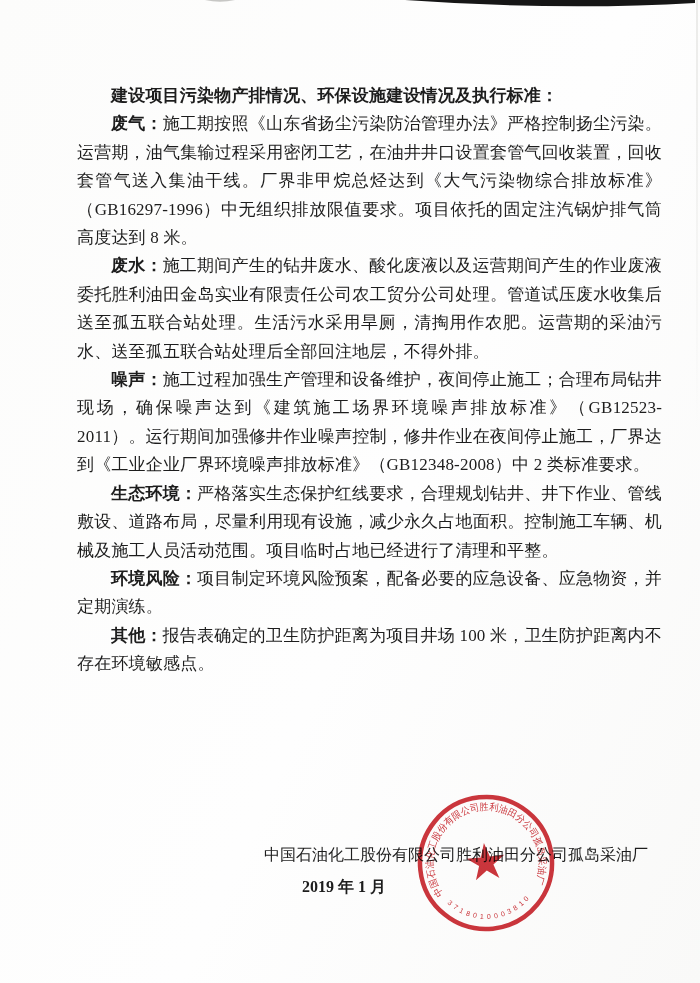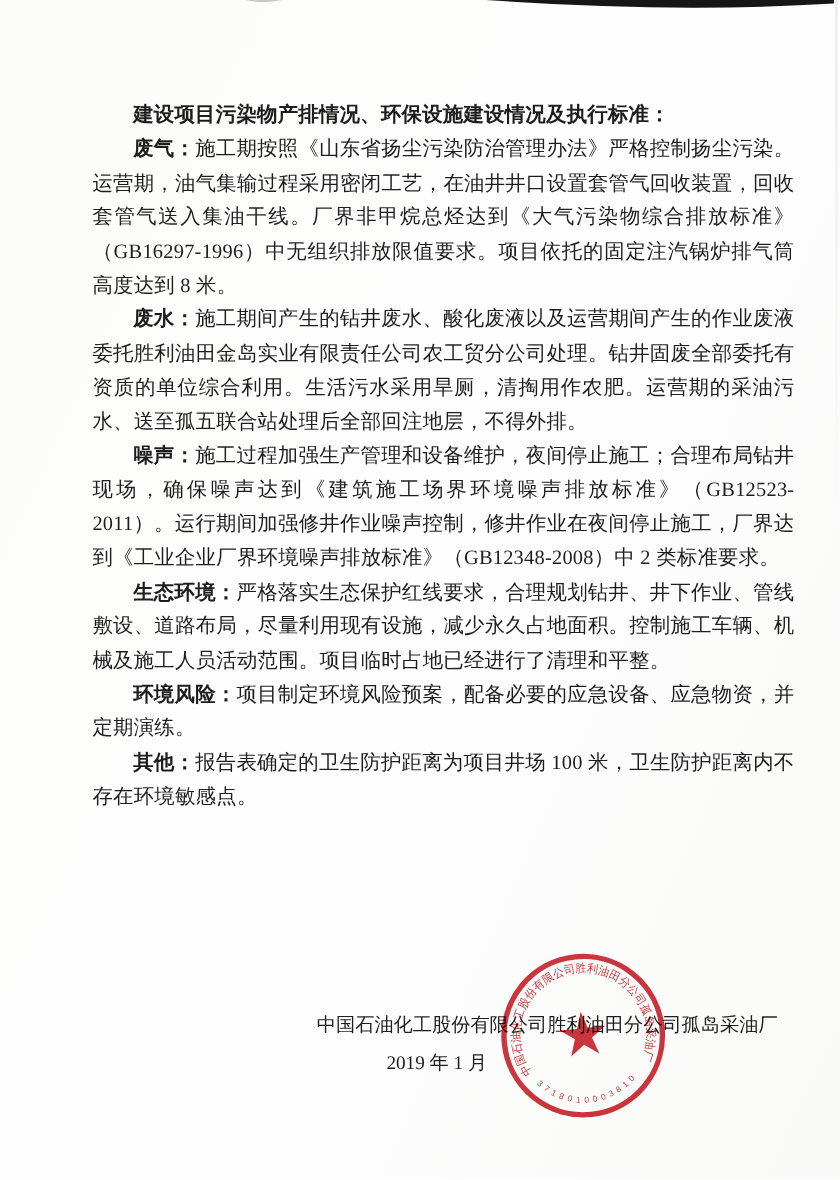--- a/index.html
+++ b/index.html
@@ -26,22 +26,22 @@
     text-indent:2em;
     letter-spacing:.2px;
   }
   .title{font-weight:bold;}
   .plabel{font-weight:bold;}
   .sig-company{
     position:absolute;left:63px;right:52px;top:845px;
     font-size:16px;line-height:20px;text-align:right;white-space:nowrap;
   }
   .sig-date{
-    position:absolute;left:322px;top:877px;
-    font-size:16px;line-height:20px;white-space:nowrap;
+    position:absolute;left:302px;top:877px;
+    font-size:16px;line-height:20px;white-space:nowrap;font-weight:bold;
   }
   .seal{
     position:absolute;left:406px;top:783px;width:160px;height:160px;
     transform:rotate(-6deg);
     mix-blend-mode:multiply;
     opacity:.92;
   }
   .seal-stroke{stroke:var(--seal);fill:none;}
   .seal-fill{fill:var(--seal);}
   .seal text{font-family:"Liberation Sans","DejaVu Sans",sans-serif;}
@@ -55,21 +55,21 @@
     <path d="M405,0 Q560,11 695,3 L695,0 Z" fill="#161616"></path>
     <path d="M205,0 q15,3.5 30,0 Z" fill="#9a9a98" opacity="0.55"></path>
   </svg>
   <div class="edge-right"></div>
 
   <div class="content">
     <p class="title">建设项目污染物产排情况、环保设施建设情况及执行标准：</p>
     <span>
     <p><span class="plabel">废气：</span><span>施工期按照《山东省扬尘污染防治管理办法》严格控制扬尘污染。运营期，油气集输过程采用密闭工艺，在油井井口设置套管气回收装置，回收套管气送入集油干线。厂界非甲烷总烃达到《大气污染物综合排放标准》（GB16297-1996）中无组织排放限值要求。项目依托的固定注汽锅炉排气筒高度达到 8 米。</span></p>
   
-    <p><span class="plabel">废水：</span><span>施工期间产生的钻井废水、酸化废液以及运营期间产生的作业废液委托胜利油田金岛实业有限责任公司农工贸分公司处理。钻井固废全部委托有资质的单位综合利用。生活污水采用旱厕，清掏用作农肥。运营期的采油污水、送至孤五联合站处理后全部回注地层，不得外排。</span></p>
+    <p><span class="plabel">废水：</span><span>施工期间产生的钻井废水、酸化废液以及运营期间产生的作业废液委托胜利油田金岛实业有限责任公司农工贸分公司处理。管道试压废水收集后送至孤五联合站处理。生活污水采用旱厕，清掏用作农肥。运营期的采油污水、送至孤五联合站处理后全部回注地层，不得外排。</span></p>
   
   
     <p><span class="plabel">噪声：</span><span>施工过程加强生产管理和设备维护，夜间停止施工；合理布局钻井现场，确保噪声达到《建筑施工场界环境噪声排放标准》（GB12523-2011）。运行期间加强修井作业噪声控制，修井作业在夜间停止施工，厂界达到《工业企业厂界环境噪声排放标准》（GB12348-2008）中 2 类标准要求。</span></p>
   
     <p><span class="plabel">生态环境：</span><span>严格落实生态保护红线要求，合理规划钻井、井下作业、管线敷设、道路布局，尽量利用现有设施，减少永久占地面积。控制施工车辆、机械及施工人员活动范围。项目临时占地已经进行了清理和平整。</span></p>
   
     <p><span class="plabel">环境风险：</span><span>项目制定环境风险预案，配备必要的应急设备、应急物资，并定期演练。</span></p>
   
     <p><span class="plabel">其他：</span><span>报告表确定的卫生防护距离为项目井场 100 米，卫生防护距离内不存在环境敏感点。</span></p>
   </span>

